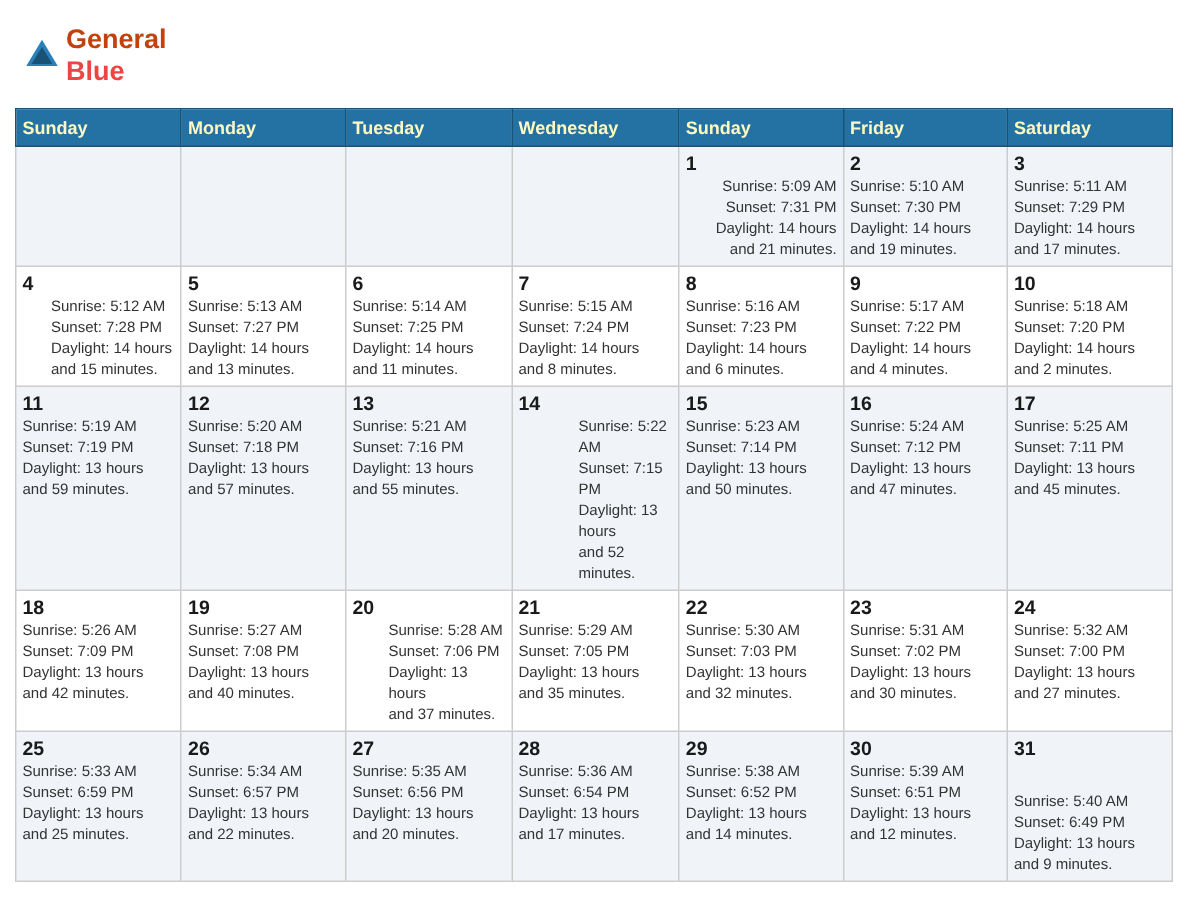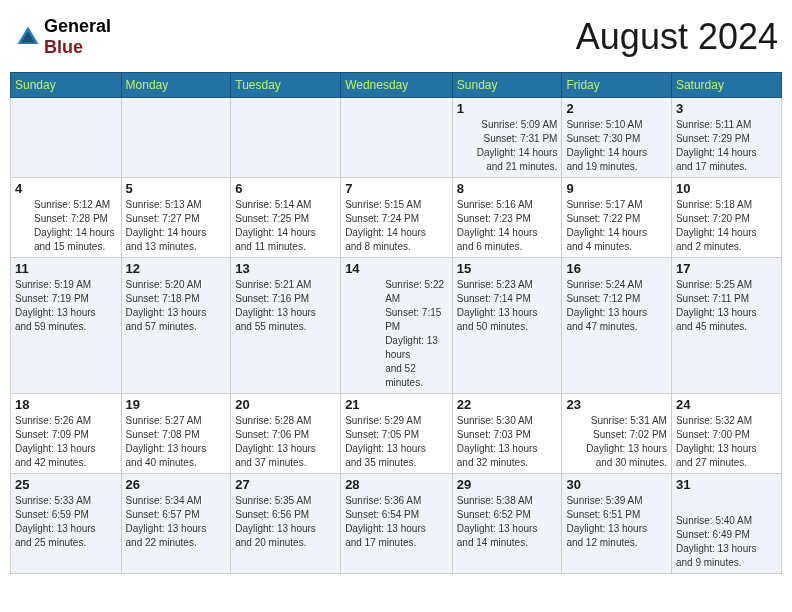--- a/index.html
+++ b/index.html
@@ -38,25 +38,25 @@
       font-size: 16px;
       color: #555;
     }
     table {
       width: 100%;
       border-collapse: collapse;
       font-size: 11px;
     }
     thead th {
       background: #2471a3;
-      color: #bef264;
+      color: #fef9c3;
       padding: 5px 4px;
       text-align: left;
       font-size: 12px;
-      font-weight: normal;
+      font-weight: bold;
       border: 1px solid #1a5276;
     }
     tbody td {
       border: 1px solid #ccc;
       vertical-align: top;
       padding: 3px 4px;
       width: 113px;
       min-height: 70px;
       background: #fff;
     }
@@ -82,26 +82,25 @@
 </head>
 <body>
 
 <div class="header">
   <div class="logo">
     <svg class="logo-icon" viewBox="0 0 40 40">
       <polygon points="20,5 35,30 5,30" fill="#2980b9"></polygon>
       <polygon points="20,12 30,28 10,28" fill="#1a5276"></polygon>
     </svg>
     <div>
-      <div style="font-size:18px;font-weight:bold;color:#000000;">General</div>
-      <div style="font-size:18px;font-weight:bold;color:#7f1d1d;">Blue</div>
+      <div style="font-size:18px;font-weight:bold;color:#c2410c;">General</div>
+      <div style="font-size:18px;font-weight:bold;color:#ef4444;">Blue</div>
     </div>
   </div>
   <div class="title-block">
-    <div class="month-title">August 2024</div>
   </div>
 </div>
 
 <table>
   <thead>
     <tr>
     <th>Sunday</th>
         <th>Monday</th>
         <th>Tuesday</th>
         <th>Wednesday</th>
@@ -250,42 +249,42 @@
         </td>
         <td>
           <span class="day-number">19</span>
           <div class="day-info" style="white-space: pre-line;">Sunrise: 5:27 AM
 Sunset: 7:08 PM
 Daylight: 13 hours
 and 40 minutes.</div>
         </td>
         <td>
           <span class="day-number">20</span>
-          <div class="day-info" style="white-space: pre-line;">Sunrise: 5:28 AM
+          <div class="day-info" style="white-space: pre-line; margin-left: 24px;">Sunrise: 5:28 AM
 Sunset: 7:06 PM
 Daylight: 13 hours
 and 37 minutes.</div>
         </td>
         <td>
           <span class="day-number">21</span>
           <div class="day-info" style="white-space: pre-line;">Sunrise: 5:29 AM
 Sunset: 7:05 PM
 Daylight: 13 hours
 and 35 minutes.</div>
         </td>
         <td>
           <span class="day-number">22</span>
           <div class="day-info" style="white-space: pre-line;">Sunrise: 5:30 AM
 Sunset: 7:03 PM
 Daylight: 13 hours
 and 32 minutes.</div>
         </td>
         <td>
           <span class="day-number">23</span>
-          <div class="day-info" style="white-space: pre-line; text-align: right;">Sunrise: 5:31 AM
+          <div class="day-info" style="white-space: pre-line;">Sunrise: 5:31 AM
 Sunset: 7:02 PM
 Daylight: 13 hours
 and 30 minutes.</div>
         </td>
         <td>
           <span class="day-number">24</span>
           <div class="day-info" style="white-space: pre-line;">Sunrise: 5:32 AM
 Sunset: 7:00 PM
 Daylight: 13 hours
 and 27 minutes.</div>

